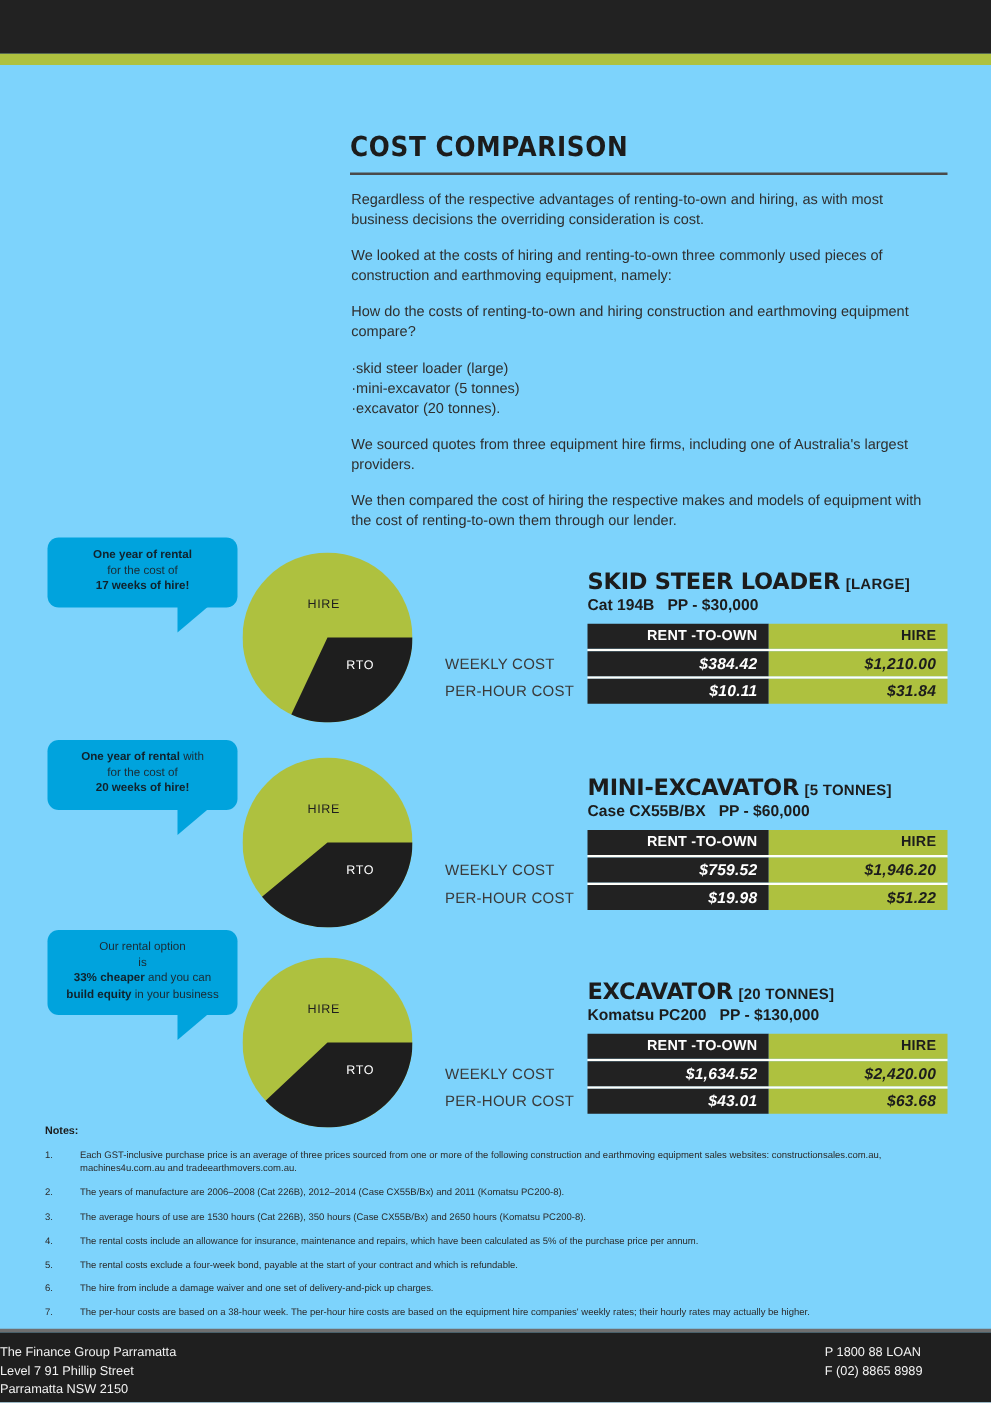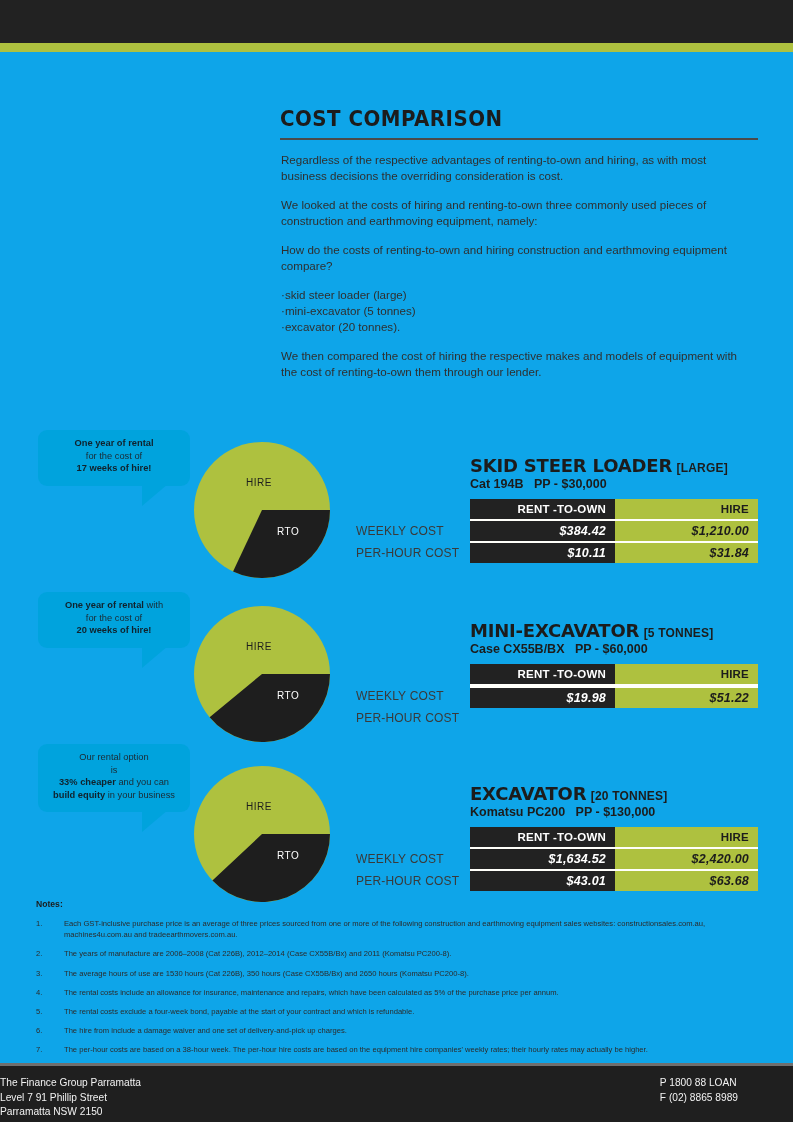--- a/index.html
+++ b/index.html
@@ -9,21 +9,21 @@
     height: 1122px;
     background: #ffffff;
     font-family: "Liberation Sans", sans-serif;
     overflow: hidden;
   }
 
   #page {
     position: relative;
     width: 793px;
     height: 1122px;
-    background: #0ea5e9;
+    background: #7dd3fc;
   }
 
   
   .top-dark {
     position: absolute; left: 0; top: 0;
     width: 793px; height: 43px;
     background: #222222;
   }
   .top-green {
     position: absolute; left: 0; top: 43px;
@@ -223,20 +223,21 @@
 
   <div class="copy">
     <p>Regardless of the respective advantages of renting-to-own and hiring, as with most business decisions the overriding consideration is cost.</p>
     <p>We looked at the costs of hiring and renting-to-own three commonly used pieces of construction and earthmoving equipment, namely:</p>
     <p>How do the costs of renting-to-own and hiring construction and earthmoving equipment compare?</p>
     <div class="bullets">
       <div>skid steer loader (large)</div>
       <div>mini-excavator (5 tonnes)</div>
       <div>excavator (20 tonnes).</div>
     </div>
+    <p>We sourced quotes from three equipment hire firms, including one of Australia's largest providers.</p>
     <p>We then compared the cost of hiring the respective makes and models of equipment with the cost of renting-to-own them through our lender.</p>
   </div>
 
   <div class="bubble" id="bubble-1">
     <div><b>One year of rental</b><span></span></div>
     <div>for the cost of</div>
     <div><b>17 weeks of hire!</b></div>
     <div class="tail"></div>
   </div>
 
@@ -321,20 +322,24 @@
       <span>PP - $60,000</span>
     </div>
     <div class="ct-rowlabel rl-1">WEEKLY COST</div>
     <div class="ct-rowlabel rl-2">PER-HOUR COST</div>
     <div class="cost-table">
       <div class="ct-row ct-head">
         <div class="ct-rto">RENT -TO-OWN</div>
         <div class="ct-hire">HIRE</div>
       </div>
       <div class="ct-gap"></div>
+      <div class="ct-row ct-body">
+        <div class="ct-rto">$759.52</div>
+        <div class="ct-hire">$1,946.20</div>
+      </div>
       <div class="ct-gap"></div>
       <div class="ct-row ct-body">
         <div class="ct-rto">$19.98</div>
         <div class="ct-hire">$51.22</div>
       </div>
     </div>
   </div>
 
   <div class="equip" id="equip-3">
     <div class="equip-title">

